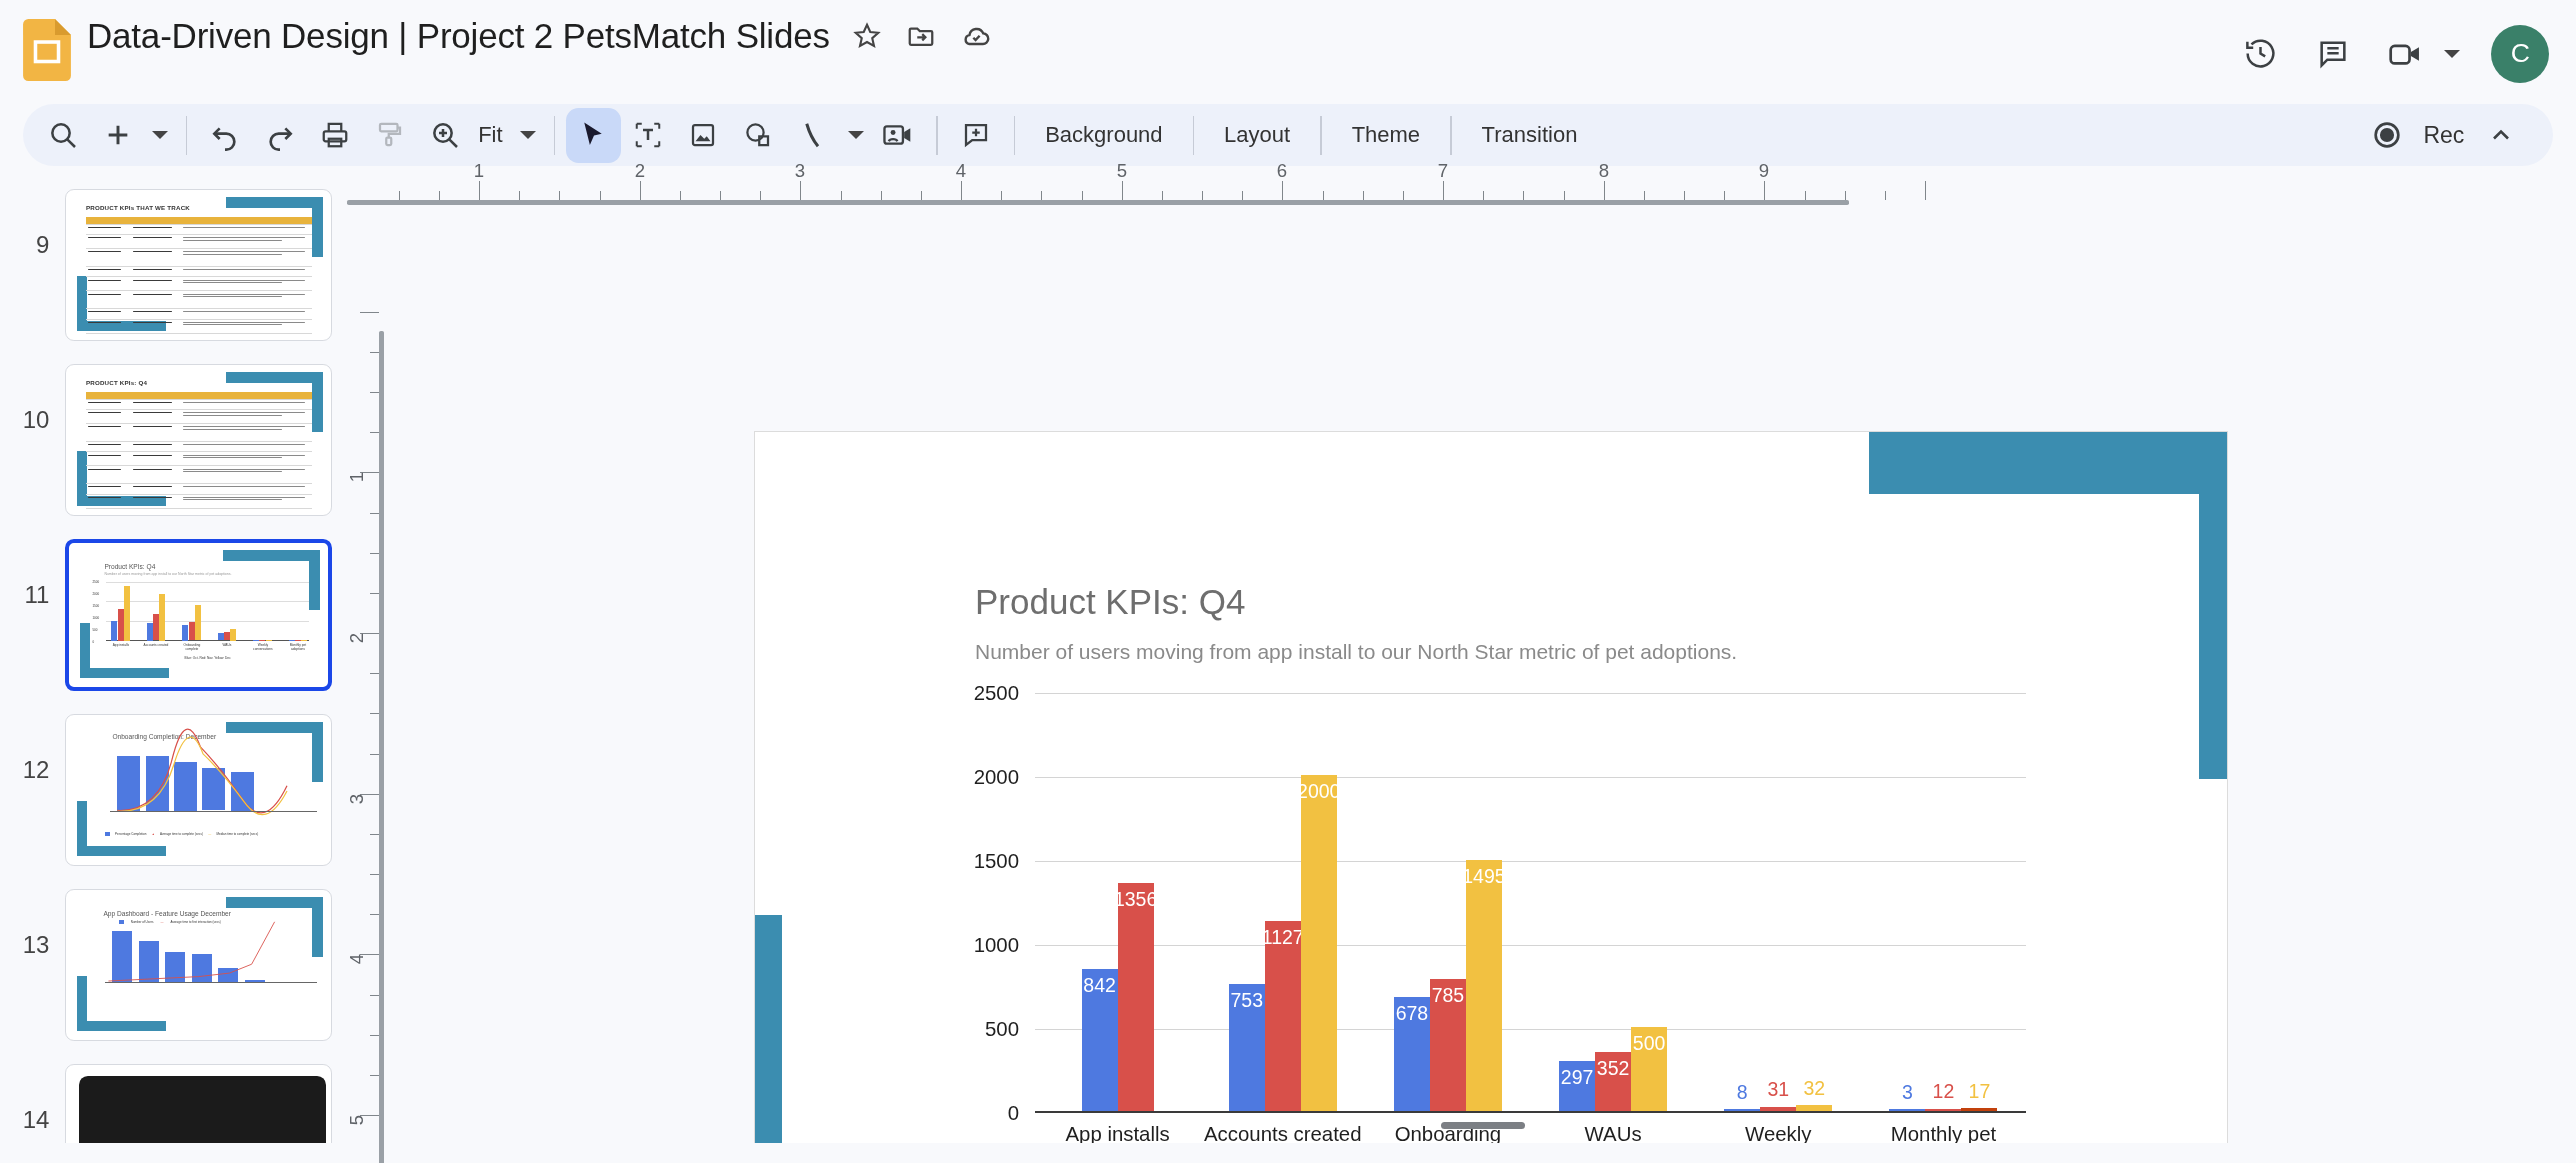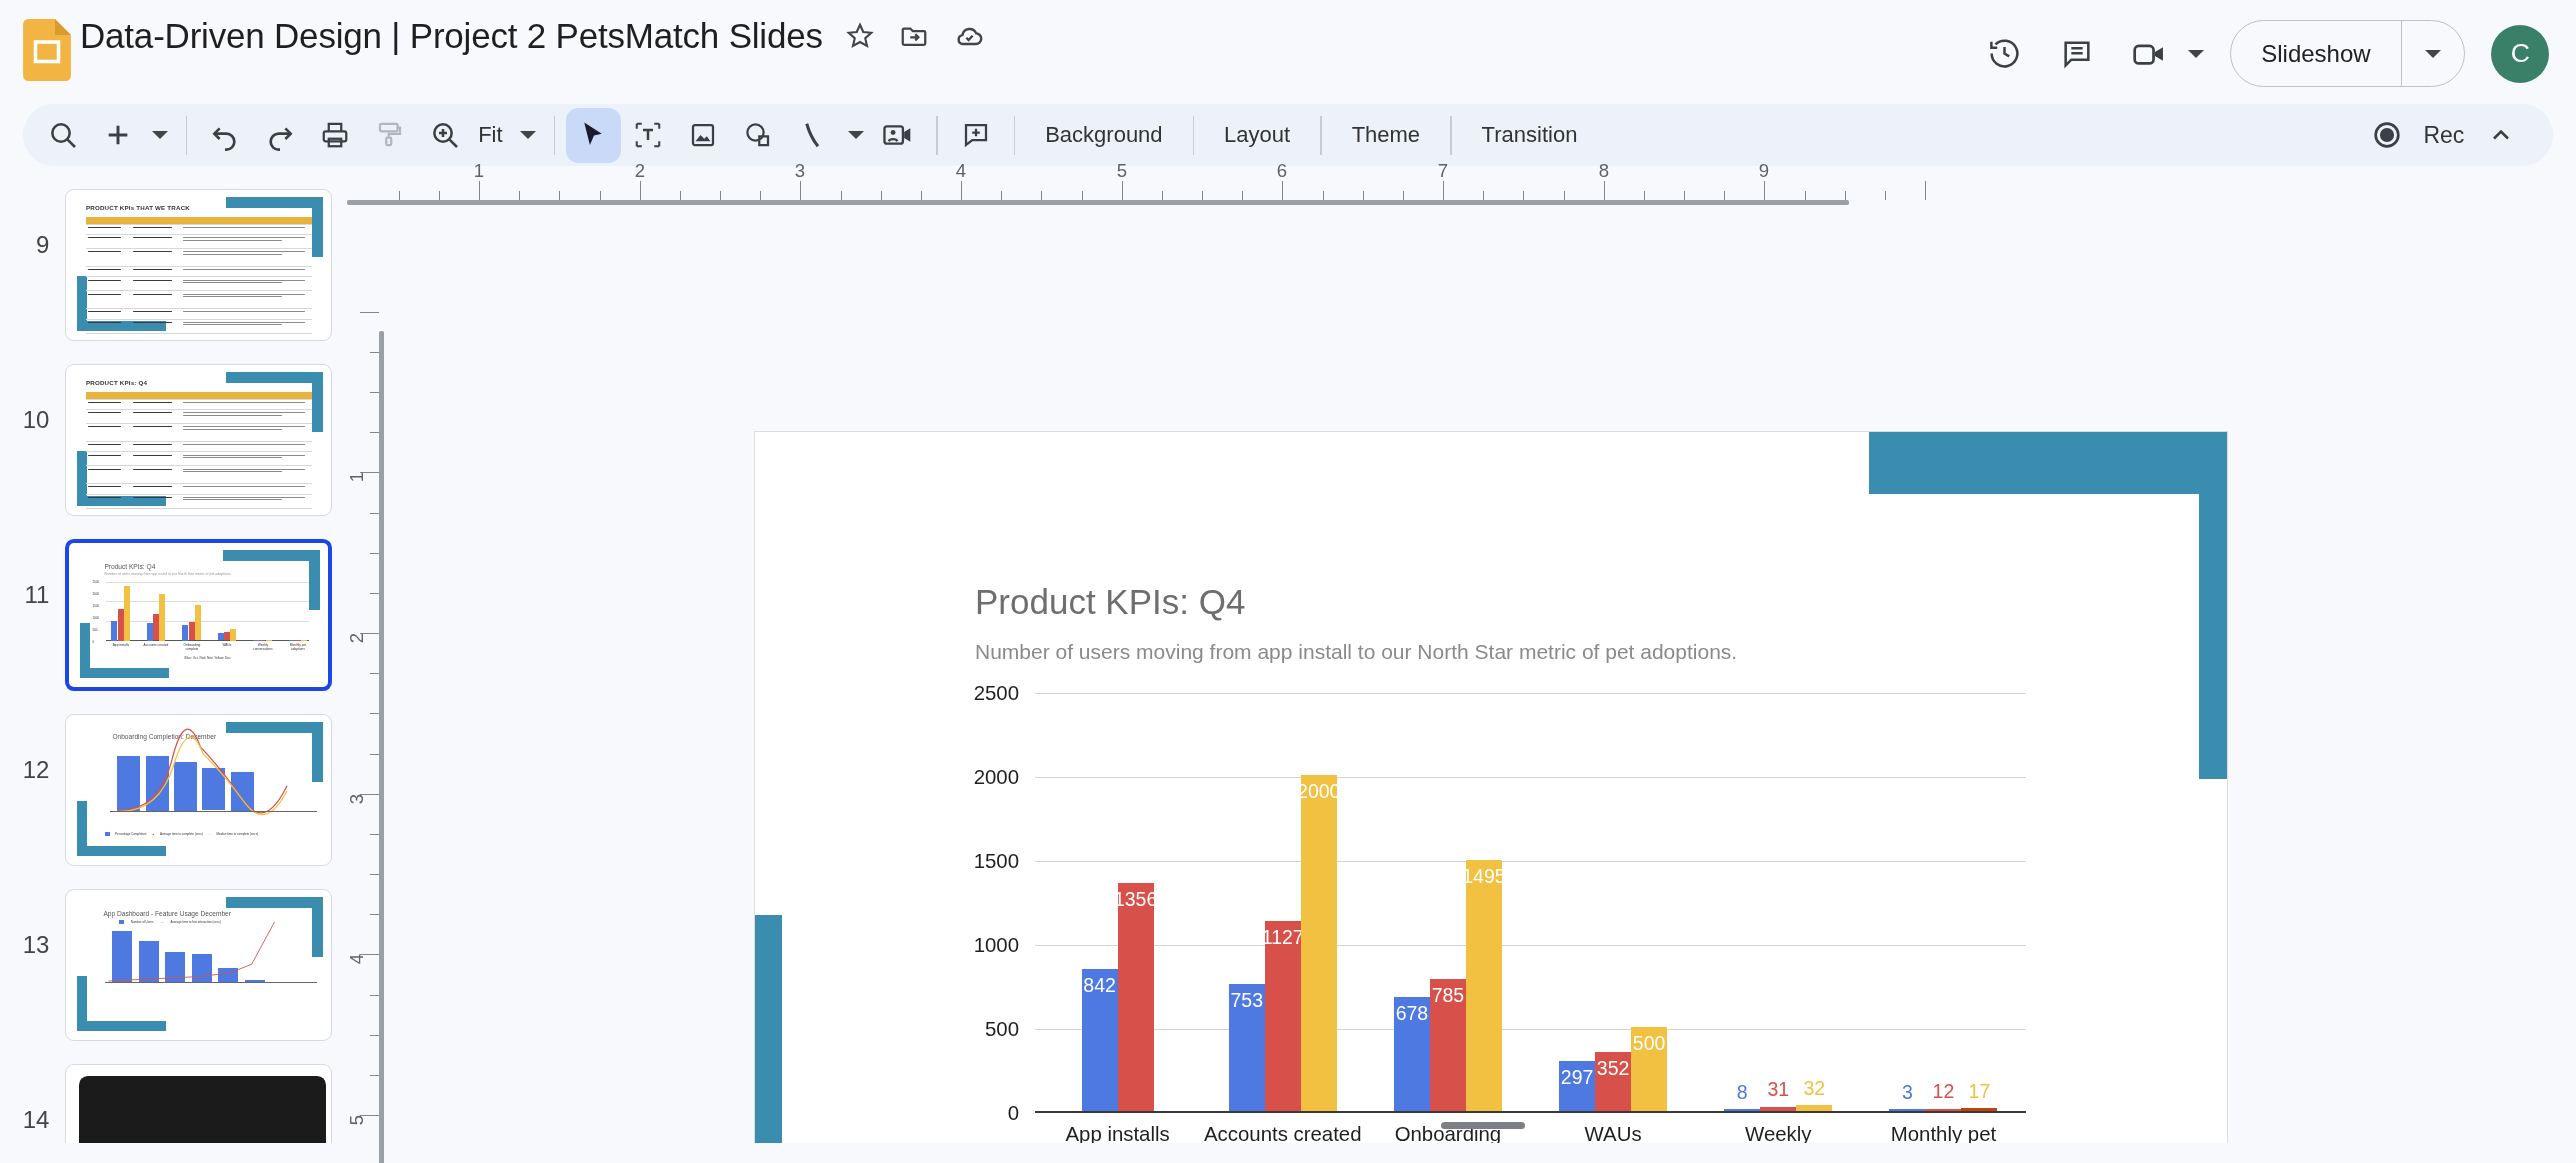--- a/index.html
+++ b/index.html
@@ -7,21 +7,21 @@
     width: 2576px; height: 1163px;
     font-family: "Liberation Sans", sans-serif;
     background: #f8f9fc;
     overflow: hidden;
   }
 
   
   .topbar { height: 104px; display: flex; align-items: flex-start; padding: 12.4px 26.6px 0 23px; }
   .slides-logo { width: 48px; height: 62px; margin-top: 7px; flex: 0 0 auto; position: relative; }
   .slides-logo svg { display: block; }
-  .title-block { margin-left: 9px; flex: 0 0 auto; }
+  .title-block { margin-left: 16px; flex: 0 0 auto; }
   .doc-title-row { display: flex; align-items: center; gap: 19.5px; height: 48px; }
   .doc-title { font-size: 35px; color: #1f1f1f; letter-spacing: -0.2px; white-space: nowrap; }
   .tb-icon { width: 35px; height: 35px; display: flex; align-items: center; justify-content: center; cursor: pointer; }
   .tb-icon svg { display: block; }
   .menubar { display: flex; gap: 0; margin-top: 1.8px; }
   .menu-item { font-size: 22px; color: #333; padding: 5.3px 14px; border-radius: 5.3px; cursor: pointer; white-space: nowrap; }
   .menu-item:first-child { padding-left: 3.5px; }
   .topbar-right { margin-left: auto; display: flex; align-items: center; gap: 3.5px; padding-top: 7px; }
   .tr-btn { width: 69px; height: 69px; border-radius: 50%; display: flex; align-items: center; justify-content: center; cursor: pointer; }
   .caret { width: 0; height: 0; border-left: 8px solid transparent; border-right: 8px solid transparent; border-top: 8.9px solid #444; }
@@ -176,27 +176,20 @@
     <div class="meet-group">
       <div class="tr-btn">
         <svg width="35" height="34" viewBox="0 0 26 20" fill="none" stroke="#3c4043" stroke-width="2">
           <rect x="2" y="4" width="14" height="13" rx="3"></rect>
             <path d="M17 8.5l6-3.5v10l-6-3.5z" fill="#3c4043" stroke="none"></path>
         </svg>
       </div>
       <div class="caret"></div>
     </div>
 
-    <div class="slideshow-btn">
-      <div class="slideshow-label">Slideshow</div>
-      <div class="ss-divider"></div>
-      <div class="ss-caret">
-        <div class="caret"></div>
-      </div>
-    </div>
 
 
     <div class="avatar">C</div>
   </div>
 </div>
 
 <div class="toolbar-wrap">
   <div class="toolbar">
     <div class="tool">
       <svg width="32" height="32" viewBox="0 0 24 24" fill="none" stroke="#3c4043" stroke-width="1.9">

